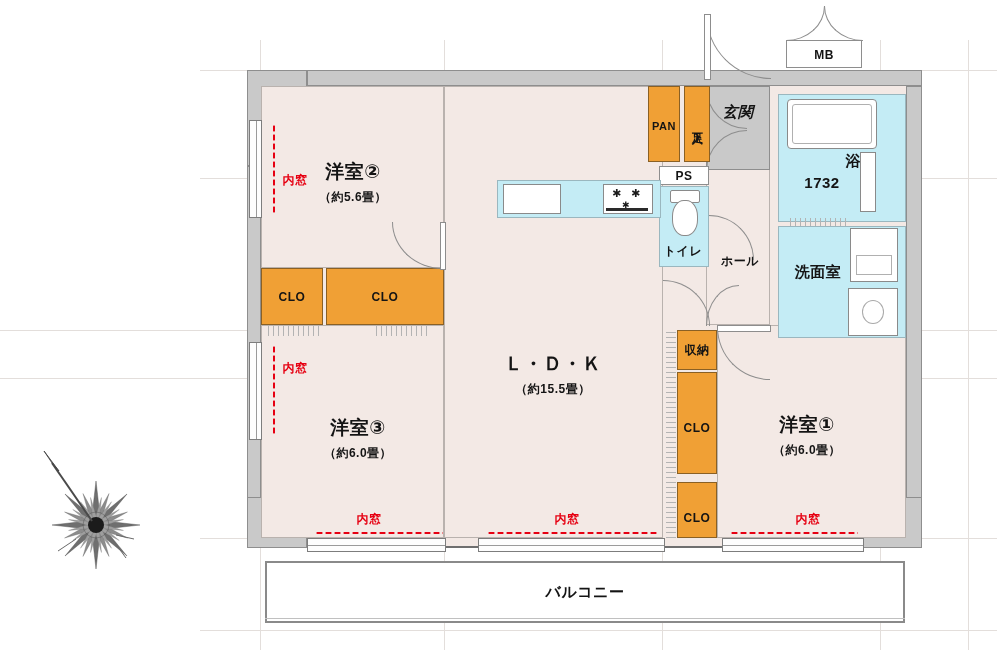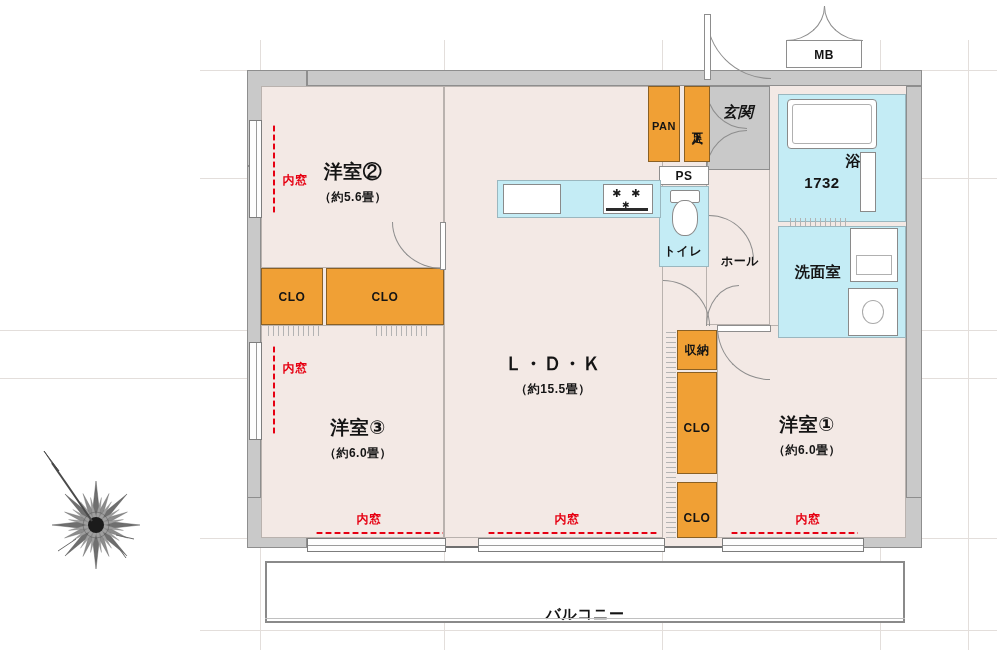--- a/index.html
+++ b/index.html
@@ -84,21 +84,21 @@
   <div class="abs" style="left:247px;top:70px;width:675px;height:478px;border:2px solid #6f6f6f;background:#f3e9e5;"></div>
 
   <div class="wall abs" style="left:247px;top:70px;width:60px;height:96px;"></div>
   <div class="wall abs" style="left:307px;top:70px;width:615px;height:16px;"></div>
   <div class="wall abs" style="left:247px;top:166px;width:14px;height:382px;"></div>
   <div class="wall abs" style="left:247px;top:497px;width:60px;height:51px;"></div>
   <div class="wall abs" style="left:906px;top:86px;width:16px;height:462px;"></div>
   <div class="wall abs" style="left:862px;top:497px;width:60px;height:51px;"></div>
 
   <div class="room abs" style="left:261px;top:86px;width:183px;height:182px;"></div>
-  <div class="lbl big" style="left:353px;top:172px;font-family:Liberation Mono, monospace;">洋室②</div>
+  <div class="lbl big" style="left:353px;top:172px;">洋室②</div>
   <div class="lbl sub" style="left:353px;top:197px;">（約5.6畳）</div>
 
   <div class="room abs" style="left:261px;top:325px;width:183px;height:213px;"></div>
   <div class="lbl big" style="left:358px;top:428px;">洋室③</div>
   <div class="lbl sub" style="left:358px;top:453px;">（約6.0畳）</div>
 
   <div class="room abs" style="left:444px;top:86px;width:219px;height:452px;"></div>
   <div class="lbl big" style="left:553px;top:364px;">Ｌ・Ｄ・Ｋ</div>
   <div class="lbl sub" style="left:553px;top:389px;">（約15.5畳）</div>
 
@@ -217,21 +217,21 @@
   <div class="dotH" style="left:315px;top:531px;width:128px;"></div>
   <div class="lbl mado" style="left:369px;top:519px;">内窓</div>
 
   <div class="dotH" style="left:487px;top:531px;width:170px;"></div>
   <div class="lbl mado" style="left:567px;top:519px;">内窓</div>
 
   <div class="dotH" style="left:730px;top:531px;width:128px;"></div>
   <div class="lbl mado" style="left:808px;top:519px;">内窓</div>
 
   <div class="abs" style="left:265px;top:561px;width:640px;height:62px;background:#ffffff;border:2px solid #8a8a8a;"></div>
-  <div class="lbl mid" style="left:585px;top:592px;margin-top:22px;">バルコニー</div>
+  <div class="lbl mid" style="left:585px;top:592px;">バルコニー</div>
   <div class="abs" style="left:265px;top:618px;width:640px;height:1px;background:#c0c0c0;"></div>
 
   <svg class="abs" style="left:24px;top:430px;width:140px;height:160px;">
     <g transform="translate(72,95)">
 
       <g fill="#6f6f6f" stroke="#4a4a4a" stroke-width="0.4">
         <polygon points="0,-44 5,0 -5,0"></polygon>
         <polygon points="0,44 5,0 -5,0"></polygon>
         <polygon points="-44,0 0,5 0,-5"></polygon>
         <polygon points="44,0 0,5 0,-5"></polygon>

